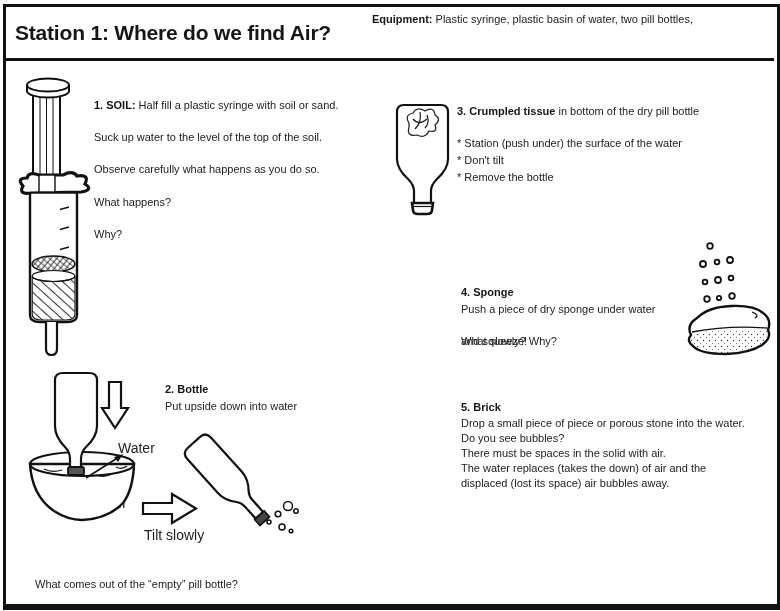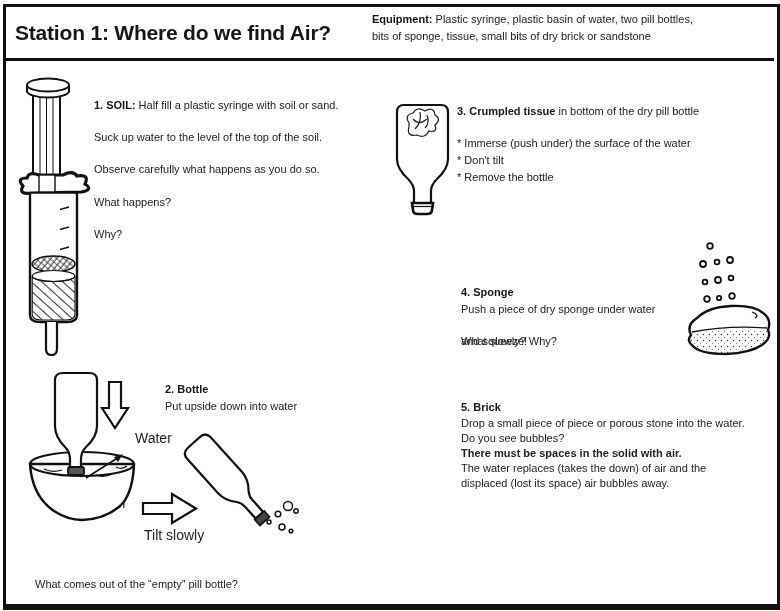--- a/index.html
+++ b/index.html
@@ -23,21 +23,20 @@
 </head>
 <body>
 
 <div id="page">
   <div id="frame"></div>
   <div id="header-rule"></div>
 
   <div class="t title" style="left:15px;top:21px;">Station 1: Where do we find Air?</div>
   <div class="t eqline" style="left:372px;top:11px;white-space:normal;width:398px;">
     <span class="b">Equipment:</span><span> Plastic syringe, plastic basin of water, two pill bottles,</span><br>
-    <span>bits of sponge, tissue, small bits of dry brick or sandstone</span>
   </div>
 
   <div class="t body13" style="left:94px;top:97px;">
     <span class="b">1. SOIL:</span><span> Half fill a plastic syringe with soil or sand.</span>
   </div>
   <div class="t body13" style="left:94px;top:129px;">Suck up water to the level of the top of the soil.</div>
   <div class="t body13" style="left:94px;top:161px;text-align:center;">Observe carefully what happens as you do so.</div>
   <div class="t body13" style="left:94px;top:194px;">What happens?</div>
   <div class="t body13" style="left:94px;top:226px;">Why?</div>
 
@@ -89,21 +88,21 @@
       <path d="M20,30 Q15,22 24,20 Q28,13 36,18 Q45,13 46,22 Q53,26 46,32 Q49,40 40,38 Q36,46 28,42 Q17,44 20,34 Z"></path>
       <path d="M24,26 Q30,33 38,26"></path>
       <path d="M31,19 Q33,29 26,36"></path>
       <path d="M38,22 Q41,30 36,35"></path>
     </g>
   </svg>
 
   <div class="t body13" style="left:457px;top:103px;">
     <span class="b">3. Crumpled tissue</span><span> in bottom of the dry pill bottle</span>
   </div>
-  <div class="t body13" style="left:457px;top:135px;">* Immerse (push under) the surface of the water</div>
+  <div class="t body13" style="left:457px;top:135px;">* Station (push under) the surface of the water</div>
   <div class="t body13" style="left:457px;top:152px;">* Don't tilt</div>
   <div class="t body13" style="left:457px;top:169px;">* Remove the bottle</div>
 
   <div class="t body13 b" style="left:461px;top:284px;">4. Sponge</div>
   <div class="t body13" style="left:461px;top:301px;">Push a piece of dry sponge under water</div>
   <div class="t body13" style="left:461px;top:333px;">and squeeze!</div>
   <div class="t body13" style="left:461px;top:333px;">What slowly? Why?</div>
 
   <svg style="left:684px;top:237px;" width="90" height="120" viewBox="0 0 90 120">
     <defs>
@@ -127,21 +126,21 @@
     <g>
       <path d="M7,98 Q2,88 13,81 Q24,70 47,69 Q70,68 79,76 Q88,82 84,93 Q88,101 78,108 Q66,116 42,117 Q16,117 9,109 Q2,104 7,98 Z" fill="#fff" stroke="#111" stroke-width="2.4"></path>
       <path d="M8,97 Q45,90 83,93 Q85,101 77,107 Q65,115 42,116 Q17,116 10,108 Q3,103 8,97 Z" fill="url(#stipple)" stroke="none"></path>
       <path d="M8,95 Q45,88 83,91" fill="none" stroke="#111" stroke-width="1.3"></path>
       <path d="M68,75 Q76,78 71,81" fill="none" stroke="#111" stroke-width="1.2"></path>
     </g>
   </svg>
 
   <div class="t body13 b" style="left:165px;top:381px;">2. Bottle</div>
   <div class="t body13" style="left:165px;top:398px;">Put upside down into water</div>
-  <div class="t label14" style="left:118px;top:430px;margin-left:17px;">Water</div>
+  <div class="t label14" style="left:118px;top:440px;">Water</div>
   <div class="t label14" style="left:50px;top:495px;">Plastic Bowl</div>
   <div class="t label14" style="left:144px;top:527px;">Tilt slowly</div>
 
   <svg style="left:26px;top:368px;" width="120" height="180" viewBox="0 0 120 180">
 
     <g>
       <path d="M4,96 Q6,128 28,143 Q42,152 56,152 Q82,151 97,135 Q107,122 108,96 Z" fill="#fff" stroke="#111" stroke-width="2.5"></path>
       <ellipse cx="56" cy="96" rx="52" ry="12" fill="none" stroke="#111" stroke-width="2.2"></ellipse>
       <path d="M18,101 Q26,105 36,102" fill="none" stroke="#111" stroke-width="1.2"></path>
       <path d="M70,107 Q78,110 86,106" fill="none" stroke="#111" stroke-width="1.2"></path>
@@ -173,18 +172,18 @@
       <circle cx="150" cy="63" r="4.5"></circle>
       <circle cx="158" cy="68" r="2.2"></circle>
       <circle cx="144" cy="84" r="3"></circle>
       <circle cx="153" cy="88" r="1.8"></circle>
     </g>
   </svg>
 
   <div class="t body13 b" style="left:461px;top:399px;">5. Brick</div>
   <div class="t body13" style="left:461px;top:415px;">Drop a small piece of piece or porous stone into the water.</div>
   <div class="t body13" style="left:461px;top:430px;">Do you see bubbles?</div>
-  <div class="t body13" style="left:461px;top:445px;font-weight:bold;">There must be spaces in the solid with air.</div>
+  <div class="t body13" style="left:461px;top:445px;">There must be spaces in the solid with air.</div>
   <div class="t body13" style="left:461px;top:460px;">The water replaces (takes the down) of air and the</div>
   <div class="t body13" style="left:461px;top:475px;">displaced (lost its space) air bubbles away.</div>
 
   <div class="t body13" style="left:35px;top:576px;">What comes out of the “empty” pill bottle?</div>
 </div>
 
 </body></html>

